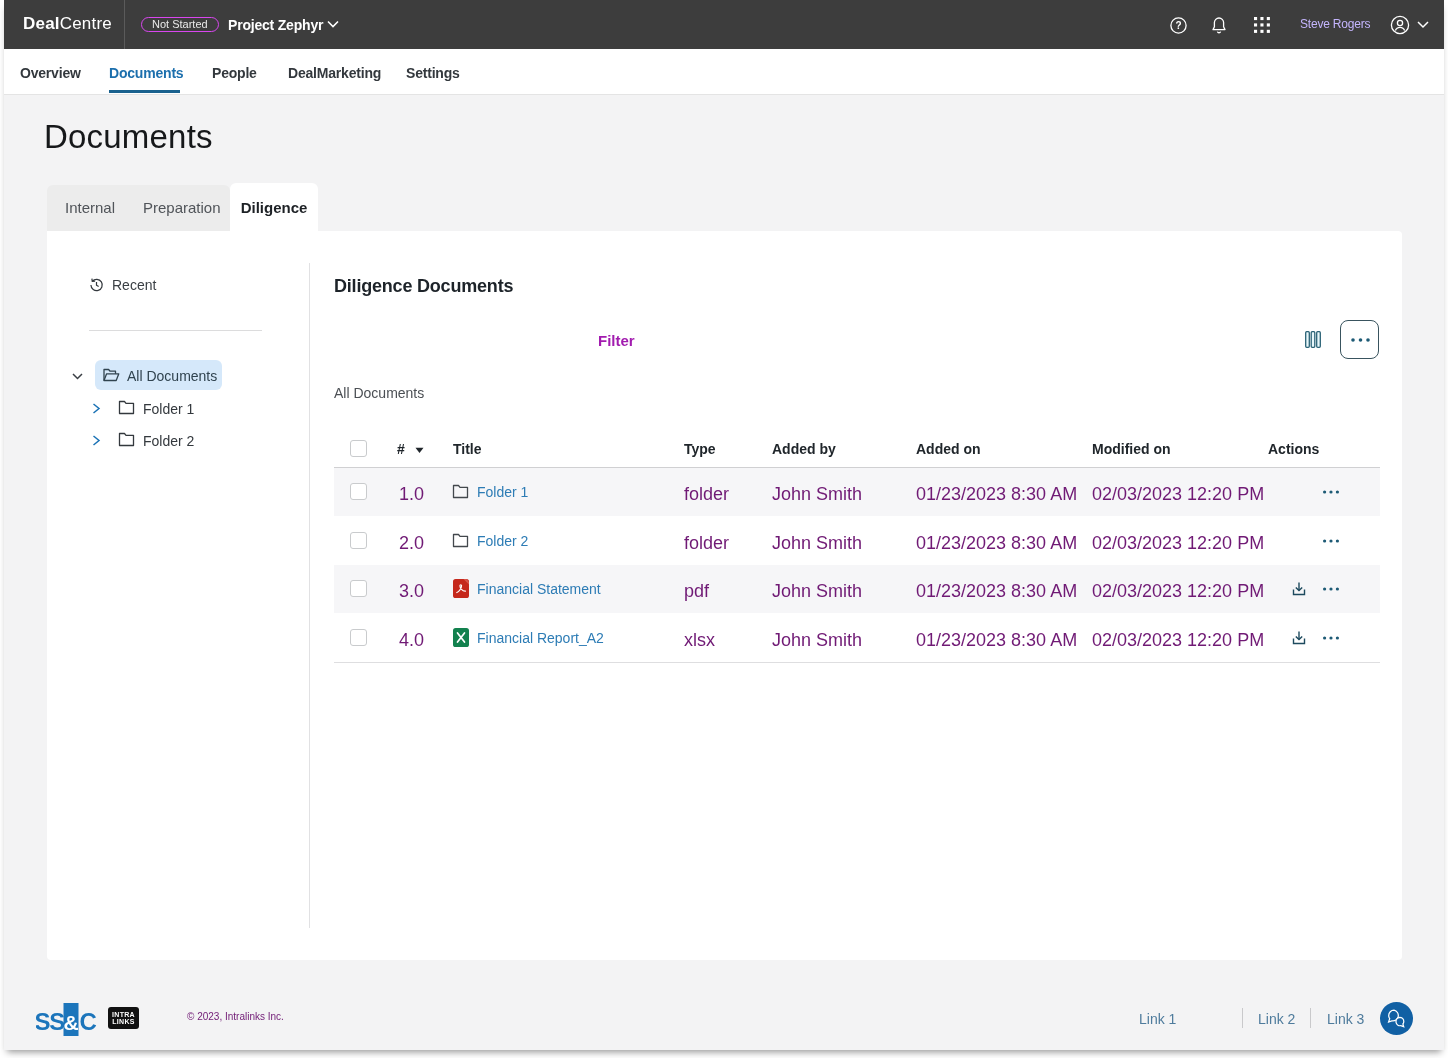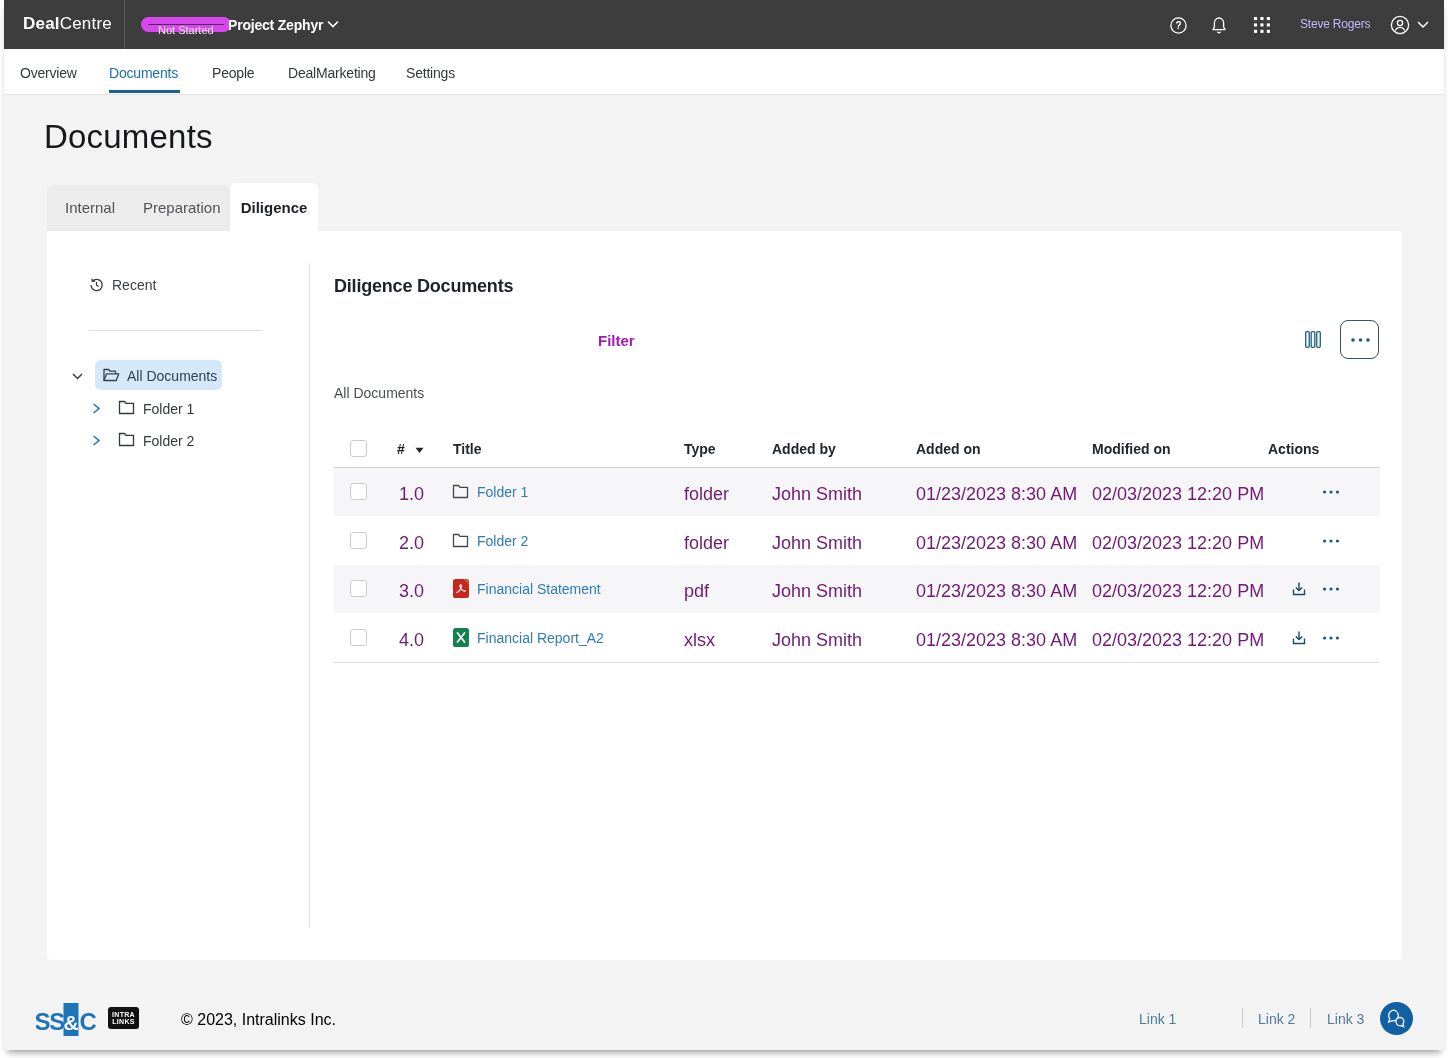--- a/index.html
+++ b/index.html
@@ -6,26 +6,26 @@
 body { width:1448px; height:1058px; background:#ffffff; font-family:"Liberation Sans", sans-serif; }
 .page { position:relative; width:1448px; height:1058px; overflow:hidden; }
 .frame { position:absolute; left:4px; top:0; width:1440px; height:1050px; background:#f3f3f4; box-shadow:0 5px 7px -3px rgba(0,0,0,.42); overflow:hidden; }
 .abs { position:absolute; }
 
 
 .topbar { position:absolute; left:0; top:0; width:1440px; height:49px; background:#3d3d3d; }
 .brand { position:absolute; left:19px; top:14px; font-size:17px; color:#ffffff; letter-spacing:.2px; }
 .brand b { font-weight:700; }
 .tb-divider { position:absolute; left:120px; top:0; width:1px; height:49px; background:#5b5b5b; }
-.pill { position:absolute; left:137px; top:17px; height:15px; padding:0 10px; border:7px solid #d946ef; border-radius:8px; color:#e9e9e9; font-size:11px; line-height:13px; }
+.pill { position:absolute; left:137px; top:17px; height:15px; padding:0 10px; border:1px solid #d946ef; border-radius:8px; color:#e9e9e9; font-size:11px; line-height:13px; }
 .proj { position:absolute; left:224px; top:17px; font-size:14px; font-weight:700; color:#ffffff; letter-spacing:-0.2px; }
 
 
 .nav { position:absolute; left:0; top:49px; width:1440px; height:46px; background:#ffffff; border-bottom:1px solid #e4e4e4; }
-.nav span { position:absolute; top:16px; font-size:14px; font-weight:400; color:#33383d; letter-spacing:-0.2px; }
+.nav span { position:absolute; top:16px; font-size:14px; font-weight:700; color:#33383d; letter-spacing:-0.2px; }
 .nav .active { color:#1c6fad; }
 .nav-underline { position:absolute; left:105px; top:90px; width:71px; height:3px; background:#19618e; }
 
 
 .h1 { position:absolute; left:40px; top:118px; font-size:33px; color:#16181a; font-weight:400; letter-spacing:.2px; }
 
 
 .tabgray { position:absolute; left:43px; top:185px; width:183px; height:46px; background:#ececec; border-radius:6px 6px 0 0; }
 .tabgray span { position:absolute; top:14px; font-size:15px; color:#505459; }
 .tabactive { position:absolute; left:226px; top:183px; width:88px; height:49px; background:#ffffff; border-radius:6px 6px 0 0; }
@@ -61,21 +61,21 @@
 .thead { position:absolute; left:287px; top:199px; width:1046px; height:38px; border-bottom:1px solid #d0d0d2; }
 .th { position:absolute; top:11px; font-size:14px; font-weight:700; color:#20262b; }
 .row { position:absolute; left:287px; width:1046px; height:48px; }
 .row.odd { background:#f6f6f8; }
 .cell { position:absolute; top:16px; font-size:18px; color:#701a75; }
 .link { font-size:14px; color:#2d7cb5; }
 .cb { position:absolute; left:16px; width:17px; height:17px; background:#fff; border:1px solid #c9cbcd; border-radius:3px; }
 .rowline { position:absolute; left:287px; top:431px; width:1046px; height:1px; background:#dedee0; }
 
 
-.copyright { position:absolute; left:177px; top:1011px; font-size:16px; color:#000000; }
+.copyright { position:absolute; left:183px; top:1011px; font-size:10px; color:#701a75; }
 .flink { position:absolute; top:1011px; font-size:14px; color:#4e7b9c; }
 .fsep { position:absolute; top:1008px; width:1px; height:20px; background:#c9c9cb; }
 .fab { position:absolute; left:1376px; top:1002px; width:33px; height:33px; border-radius:50%; background:#1160a4; }
 
 
 .ssc { position:absolute; left:32px; top:999px; width:62px; height:40px; }
 .intralinks { position:absolute; left:104px; top:1007px; width:31px; height:22px; background:#111; border-radius:3px; color:#fff; font-size:7px; font-weight:700; text-align:center; line-height:7.5px; padding-top:3.5px; letter-spacing:.3px; }
 </style>
 </head>
 <body>

